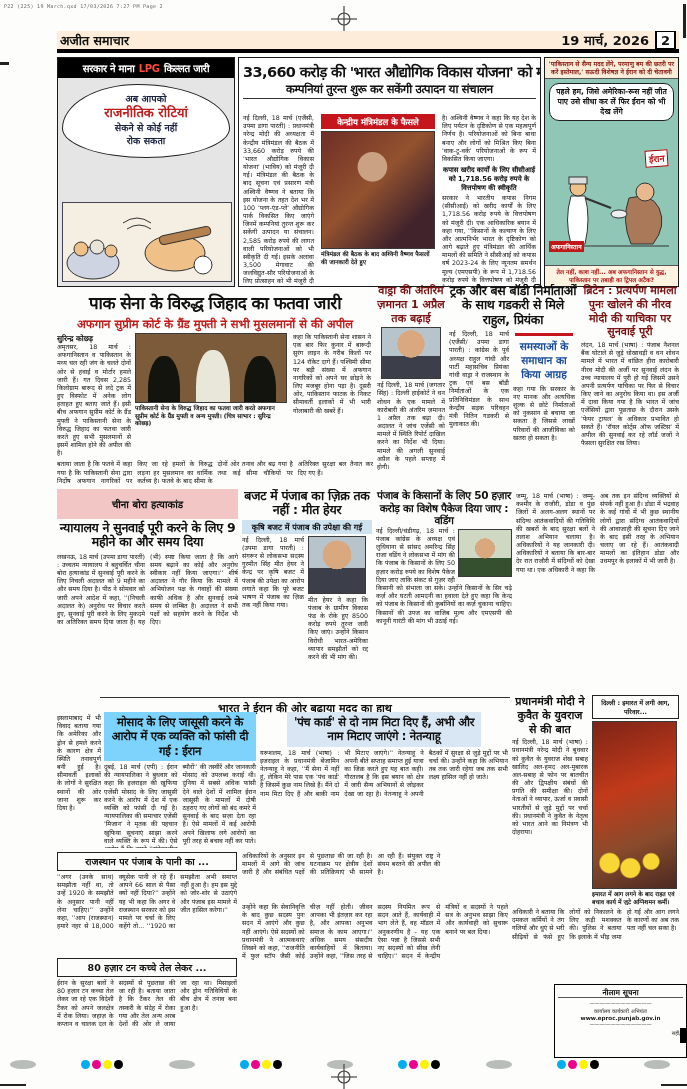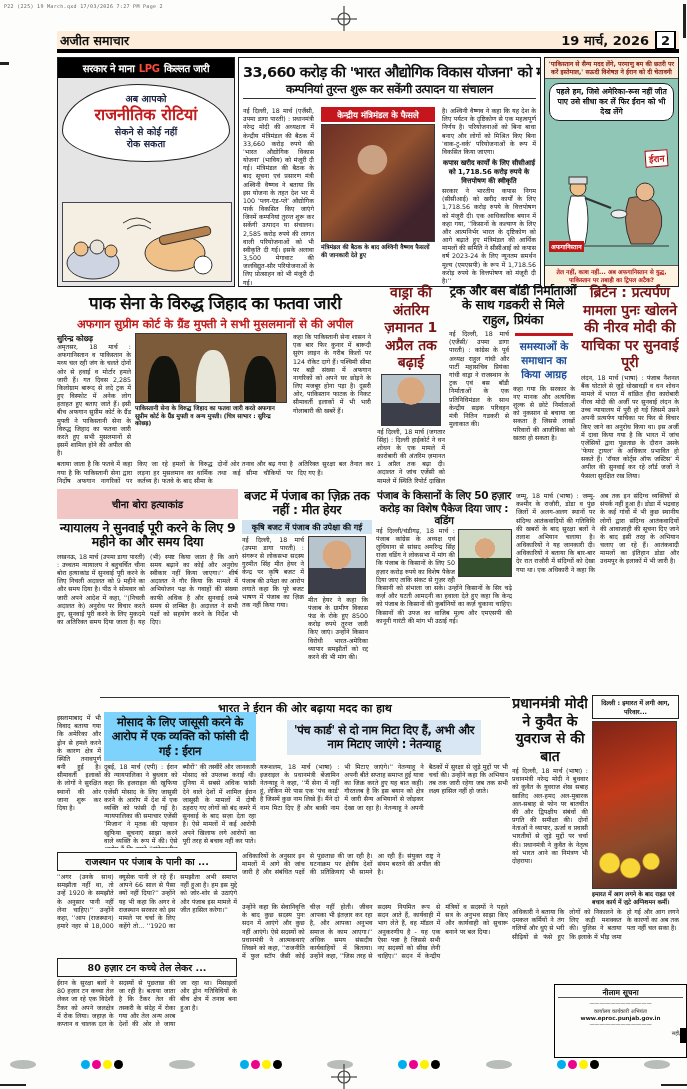--- a/index.html
+++ b/index.html
@@ -30,45 +30,45 @@
   .red{color:#c21d1d;}
   .ph{border:1px solid #3a3a3a;box-sizing:border-box;}
   .cap{font-size:6px;font-weight:bold;line-height:1.25;margin-top:1px;}
   
   .cartoon-l{left:57px;top:57px;width:178px;height:230px;background:#e5e5e5;}
   .cl-title{background:#000;color:#fff;font-size:10px;font-weight:bold;text-align:center;
             padding:3px 1px;letter-spacing:-.3px;}
   .cl-title .lpg{color:#ff4b3a;padding:0 1px;}
   .cl-bubble{margin:6px auto 0;width:150px;background:#fff;border:1.5px solid #222;border-radius:45% 55% 50% 50%/60% 60% 40% 40%;
              text-align:center;font-weight:bold;font-size:9.5px;line-height:1.3;color:#1a2340;padding:8px 8px 10px;}
-  .cl-bubble .red{font-size:16px;}
+  .cl-bubble .red{font-size:13px;}
   .cl-art{position:absolute;left:4px;bottom:4px;width:168px;height:78px;background:#f4efe2;border:1px solid #445;}
   .cartoon-r{left:544px;top:57px;width:135px;height:230px;background:#8fc6b6;border:1px solid #1c1c1c;box-sizing:border-box;}
   .cr-top{background:#f9edda;color:#8a1a12;font-size:6.2px;font-weight:bold;text-align:center;
           padding:2px;line-height:1.3;border-bottom:1px solid #555;}
   .cr-bubble{margin:4px 4px 0;background:#fff;border:1.2px solid #222;border-radius:10px;
              font-size:7.6px;font-weight:bold;text-align:center;line-height:1.3;padding:3px;}
   .cr-iran{position:absolute;right:10px;top:92px;background:#fff;border:1px solid #900;color:#c01818;
            font-size:9px;font-weight:bold;padding:1px 3px;transform:rotate(-4deg);}
   .cr-afg{position:absolute;left:4px;bottom:34px;background:#c01818;color:#fff;font-size:6.2px;
           font-weight:bold;padding:1px 2px;}
   .cr-cap{position:absolute;left:0;bottom:0;width:100%;background:#fdf3e0;color:#b01818;
           font-size:6px;font-weight:bold;text-align:center;line-height:1.3;padding:2px 2px;box-sizing:border-box;border-top:1px solid #555;}
   
   .lead{left:238px;top:57px;width:303px;height:230px;padding:3px 4px;}
   .lead-h{font-size:14.5px;font-weight:bold;text-align:center;letter-spacing:-.6px;white-space:nowrap;}
-  .lead-sub{font-size:11.5px;font-weight:bold;text-align:center;border-bottom:1px solid #333;padding-bottom:2px;margin-bottom:8px;letter-spacing:-.3px;}
+  .lead-sub{font-size:11.5px;font-weight:bold;text-align:center;border-bottom:1px solid #333;padding-bottom:2px;margin-bottom:15px;letter-spacing:-.3px;}
   .lead-cols{display:flex;gap:7px;}
   .kicker-red{background:#c5161d;color:#fff;font-size:8.5px;font-weight:bold;text-align:center;padding:2px 1px;margin-bottom:2px;}
   .mid-head{font-size:6.8px;font-weight:bold;text-align:center;margin:2px 0;}
   
   .h-big{font-size:17px;font-weight:bold;letter-spacing:-.6px;text-align:center;white-space:nowrap;}
   .h-med{font-size:12.5px;font-weight:bold;text-align:center;line-height:1.15;letter-spacing:-.3px;}
   .h-sm{font-size:10.5px;font-weight:bold;text-align:center;line-height:1.2;letter-spacing:-.3px;}
-  .h-tiny{font-size:14px;font-weight:bold;line-height:1.25;text-align:center;}
+  .h-tiny{font-size:11px;font-weight:bold;line-height:1.25;text-align:center;}
   .sub-red{color:#c21d1d;font-size:11.5px;font-weight:bold;text-align:center;margin:2px 0;}
   .sub-band{background:#cfe2f0;font-size:8px;font-weight:bold;text-align:center;padding:1.5px 0;margin:2px 0;}
   .kicker-pink{background:#f3c6c6;font-size:10px;font-weight:bold;text-align:center;padding:8px 0;margin-bottom:2px;}
   .pull-quote{color:#1b4e9b;font-size:10.5px;font-weight:bold;text-align:center;line-height:1.35;
               border-top:3px solid #c5161d;margin:3px 2px;padding-top:3px;}
   .hl-orange{background:#7dd3fc;}
   .hl-blue{background:#d9e6f4;}
   .hl-box{font-size:11.5px;font-weight:bold;text-align:center;line-height:1.25;padding:3px 2px;letter-spacing:-.3px;}
   .boxed-h{border:1px solid #222;font-size:9.5px;font-weight:bold;text-align:center;padding:2px 1px;margin:2px 0;}
   .banner-h{font-size:11px;font-weight:bold;text-align:center;border-top:1px solid #333;padding-top:2px;}
@@ -263,21 +263,21 @@
   <div class="abs banner-h" style="left:100px;top:697px;width:410px">भारत ने ईरान की ओर बढ़ाया मदद का हाथ</div>
 
   <div class="abs t" style="left:57px;top:714px;width:44px;height:132px">इस्लामाबाद में भी विवाद बताया गया कि अमेरिका और ड्रोन से हमले करने के कारण क्षेत्र में स्थिति तनावपूर्ण बनी हुई है। सीमावर्ती इलाकों के लोगों ने सुरक्षित स्थानों की ओर जाना शुरू कर दिया है।</div>
 
   <section class="abs" style="left:104px;top:712px;width:152px;height:136px">
     <div class="hl-box hl-orange">मोसाद के लिए जासूसी करने के आरोप में एक व्यक्ति को फांसी दी गई : ईरान</div>
     <div class="t c2" style="margin-top:2px;height:92px">दुबई, 18 मार्च (एपी) : ईरान की न्यायपालिका ने बुधवार को कहा कि इजराइल की खुफिया एजेंसी मोसाद के लिए जासूसी करने के आरोप में देश में एक व्यक्ति को फांसी दी गई है। न्यायपालिका की समाचार एजेंसी 'मिजान' ने मृतक की पहचान खुफिया सूचनाएं साझा करने वाले व्यक्ति के रूप में की। ऐसे आरोप हैं कि उसने ''संवेदनशील ब्यौरों'' की तस्वीरें और जानकारी मोसाद को उपलब्ध कराई थी। दुनिया में सबसे अधिक फांसी देने वाले देशों में शामिल ईरान जासूसी के मामलों में दोषी ठहराए गए लोगों को बंद कमरे में सुनवाई के बाद सज़ा देता रहा है। ऐसे मामलों में कई आरोपी अपने खिलाफ लगे आरोपों का पूरी तरह से बचाव नहीं कर पाते।</div>
   </section>
 
   <section class="abs" style="left:260px;top:712px;width:248px;height:136px">
-    <div class="hl-box hl-blue" style="width:190px;margin:8px auto">'पंच कार्ड' से दो नाम मिटा दिए हैं, अभी और नाम मिटाए जाएंगे : नेतन्याहू</div>
+    <div class="hl-box hl-blue" style="width:190px;margin:0 auto">'पंच कार्ड' से दो नाम मिटा दिए हैं, अभी और नाम मिटाए जाएंगे : नेतन्याहू</div>
     <div class="t c3" style="margin-top:2px;height:92px">यरूशलम, 18 मार्च (भाषा) : इजराइल के प्रधानमंत्री बेंजामिन नेतन्याहू ने कहा, ''मैं सेना में नहीं हूं, लेकिन मेरे पास एक 'पंच कार्ड' है जिसमें कुछ नाम लिखे हैं। मैंने दो नाम मिटा दिए हैं और बाकी नाम भी मिटाए जाएंगे।'' नेतन्याहू ने अपनी बीते सप्ताह समाप्त हुई यात्रा का जिक्र करते हुए यह बात कही। गौरतलब है कि इस बयान को क्षेत्र में जारी सैन्य अभियानों से जोड़कर देखा जा रहा है। नेतन्याहू ने अपनी बैठकों में सुरक्षा से जुड़े मुद्दों पर भी चर्चा की। उन्होंने कहा कि अभियान तब तक जारी रहेगा जब तक सभी लक्ष्य हासिल नहीं हो जाते।</div>
   </section>
 
   <section class="abs" style="left:512px;top:695px;width:76px;height:208px">
     <div class="h-tiny">प्रधानमंत्री मोदी ने कुवैत के युवराज से की बात</div>
     <div class="t" style="margin-top:2px">नई दिल्ली, 18 मार्च (भाषा) : प्रधानमंत्री नरेन्द्र मोदी ने बुधवार को कुवैत के युवराज शेख सबाह खालिद अल-हमद अल-मुबारक अल-सबाह से फोन पर बातचीत की और द्विपक्षीय संबंधों की प्रगति की समीक्षा की। दोनों नेताओं ने व्यापार, ऊर्जा व प्रवासी भारतीयों से जुड़े मुद्दों पर चर्चा की। प्रधानमंत्री ने कुवैत के नेतृत्व को भारत आने का निमंत्रण भी दोहराया।</div>
   </section>
 
   <section class="abs" style="left:592px;top:695px;width:87px;height:210px">
     <div class="boxed-h" style="font-size:6.4px;margin:0 0 2px">दिल्ली : इमारत में लगी आग, परिवार...</div>

